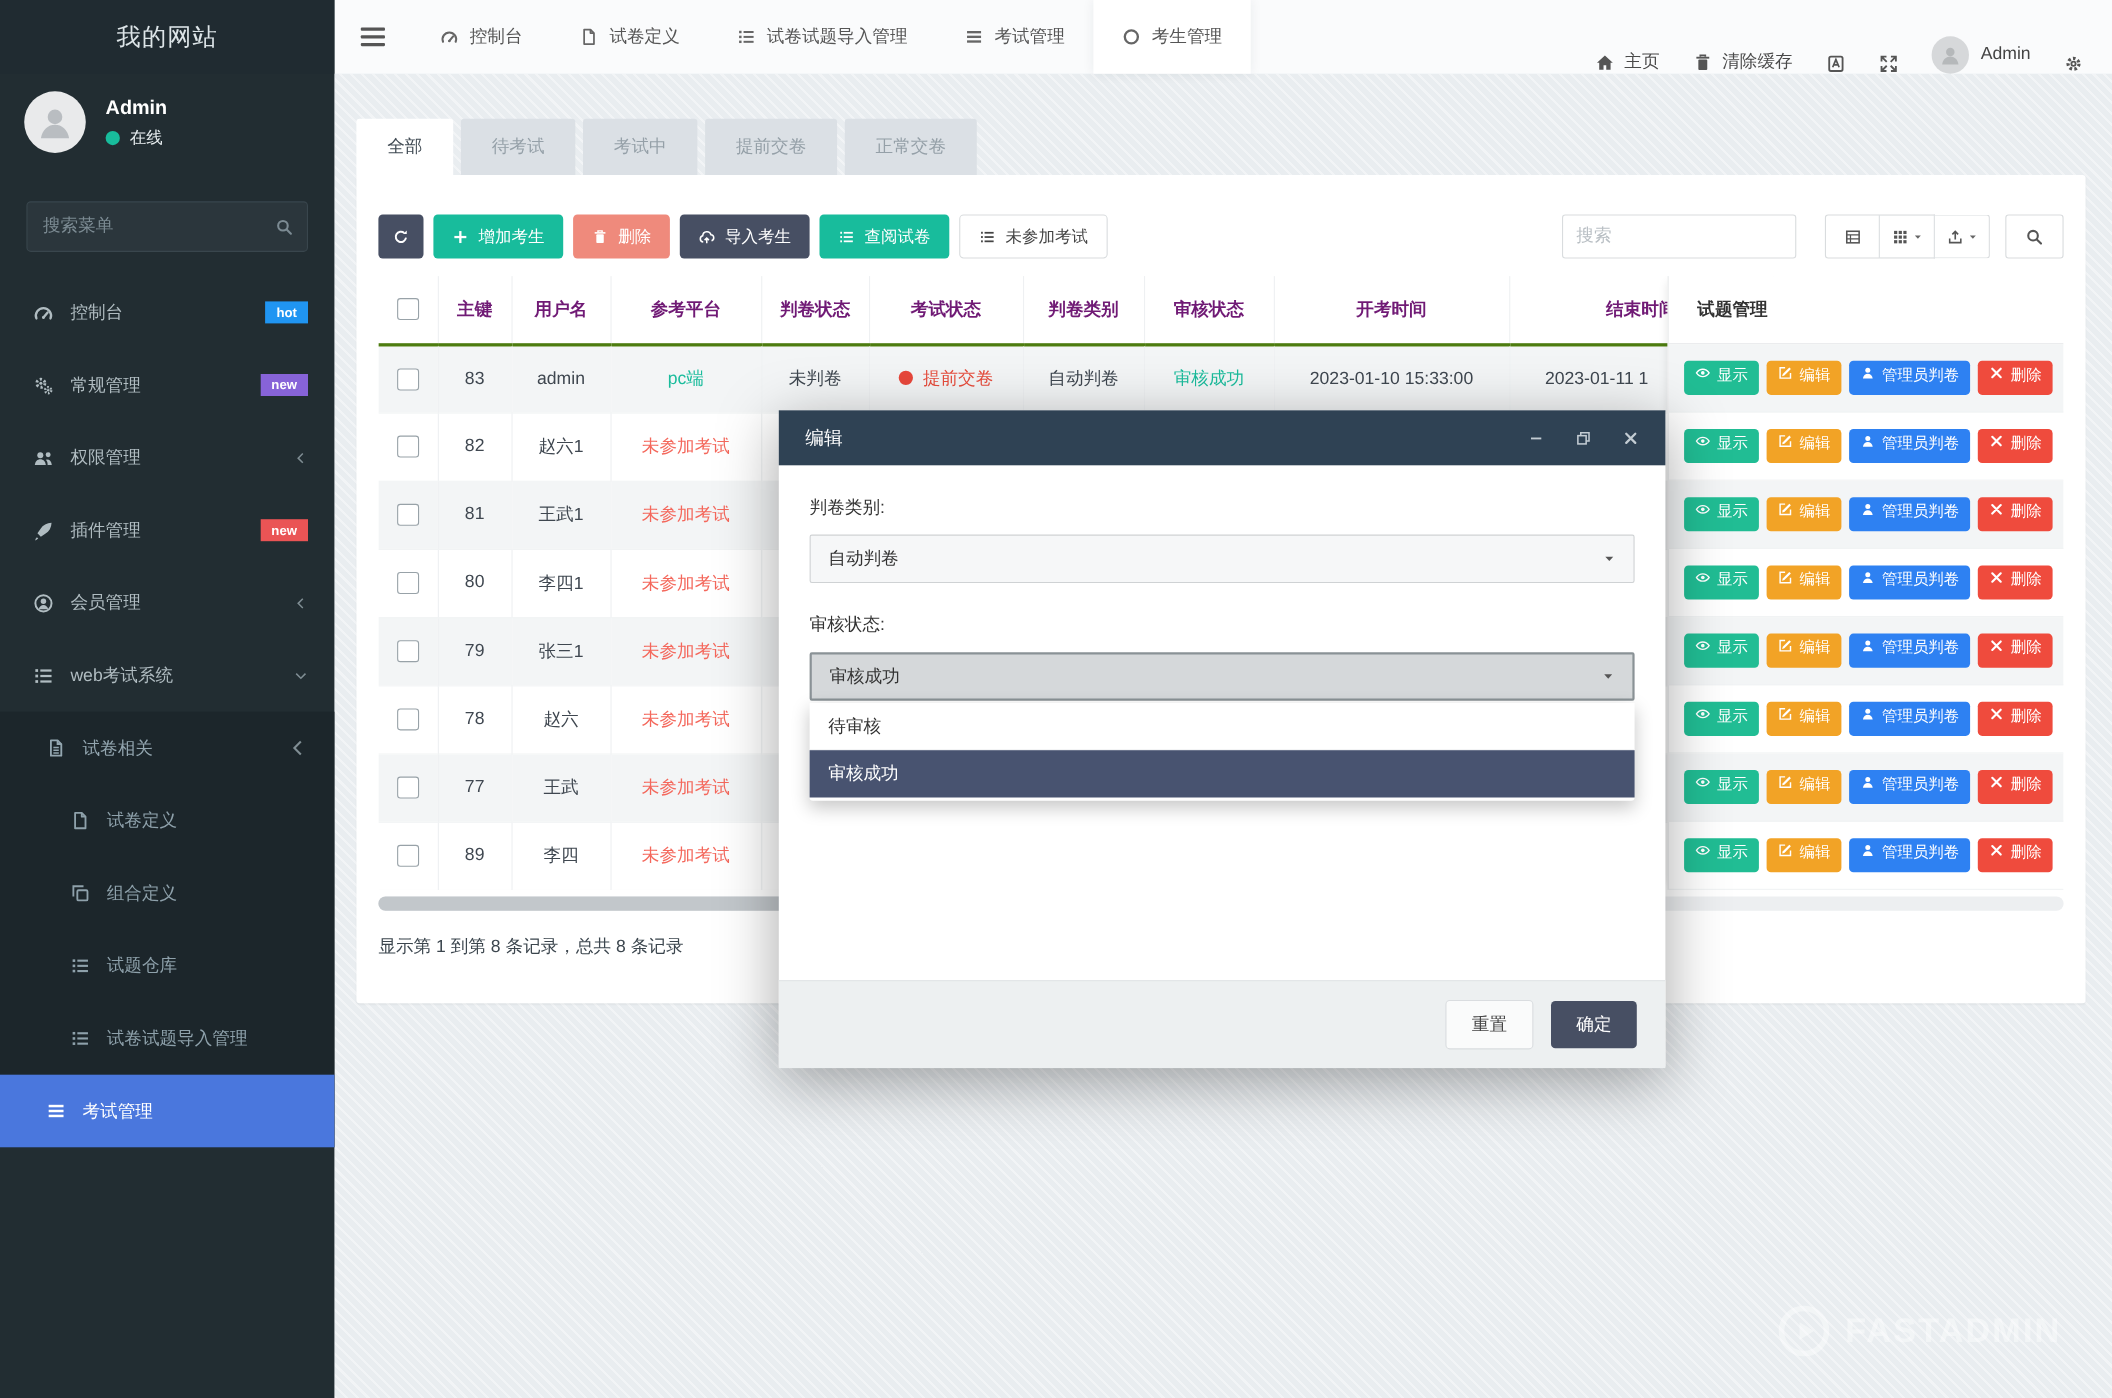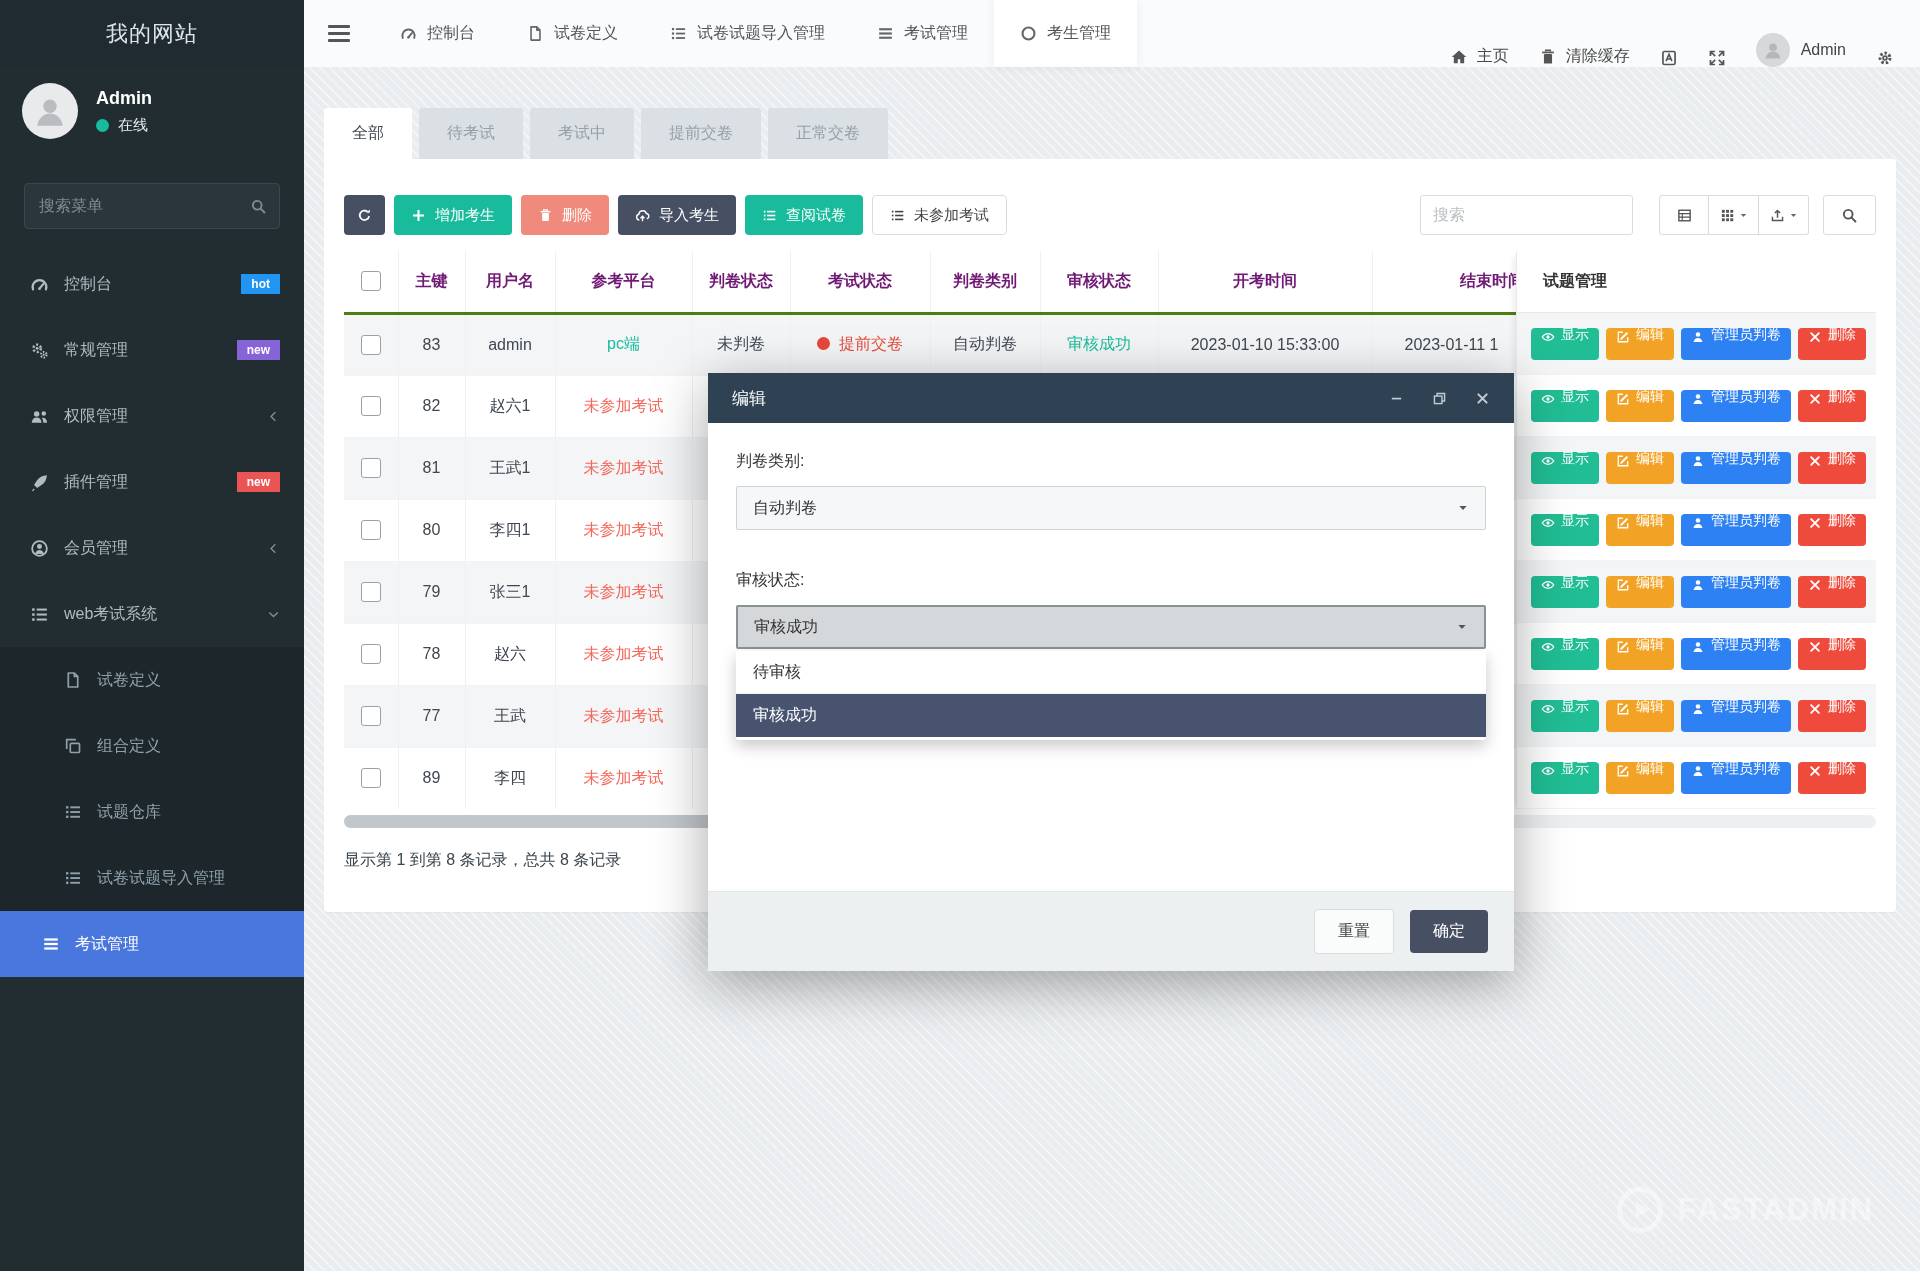--- a/index.html
+++ b/index.html
@@ -89,21 +89,21 @@
   .t-teal{color:#1abc9c}
   .t-red{color:#f4685c}
   .t-dred{color:#e74c3c}
   .dot-red{width:13px;height:13px;border-radius:50%;background:#e8473b;display:inline-block;margin-right:9px;vertical-align:-1px}
 
   
   .fixed-col{position:absolute;top:0;left:1172px;right:0;bottom:0;background:#fff;border-left:1px solid #e8eaec;box-shadow:-6px 0 8px -5px rgba(0,0,0,.10);z-index:2}
   .fx-head{height:62px;display:flex;align-items:center;padding-left:26px;font-size:16px;font-weight:bold;border-bottom:1px solid #e6e8ea}
   #fx-rows>div:nth-child(odd){background:#f3f5f6}
   .fx-row{height:62px;display:flex;align-items:center;gap:7px;padding-left:14px;border-bottom:1px solid #f1f3f4}
-  .act{height:31px;border:none;border-radius:4px;color:#fff;font-size:14px;display:inline-flex;align-items:flex-end;gap:6px;padding:16px 10px;cursor:pointer;font-family:Liberation Mono, monospace;white-space:nowrap}
+  .act{height:31px;border:none;border-radius:4px;color:#fff;font-size:14px;display:inline-flex;align-items:flex-start;gap:6px;padding:4px 10px;cursor:pointer;font-family:Liberation Mono, monospace;white-space:nowrap}
   .act .ic{font-size:14px}
   .act-green{background:#21bd94}
   .act-orange{background:#f2a326}
   .act-blue{background:#2e81f2}
   .act-red{background:#ef4b3d}
 
   .hscroll{margin-top:6px;height:13px;background:#edeff1;border-radius:7px;position:relative}
   .hthumb{position:absolute;left:0;top:0;height:13px;width:1122px;background:#c2c7cb;border-radius:7px;cursor:pointer}
   .pagination{margin-top:22px;font-size:16px;color:#3c464e}
 
@@ -114,21 +114,21 @@
   .wm-text{font-size:31px;font-weight:bold;letter-spacing:2px}
 
   
   .modal{position:absolute;left:708px;top:373px;width:806px;height:598px;background:#fff;z-index:60;box-shadow:0 12px 55px rgba(0,0,0,.35);display:flex;flex-direction:column;border-radius:2px}
   .modal-head{height:50px;background:#2f4254;display:flex;align-items:center;padding:0 24px;color:#fff;flex:0 0 auto}
   .modal-title{font-size:17px}
   .modal-ctl{margin-left:auto;display:flex;gap:28px;color:#c3ccd3;align-items:center}
   .modal-ctl .ic{font-size:15px;cursor:pointer}
   .modal-body{flex:1;padding:26px 28px 0;position:relative}
   .m-label{font-size:16px;color:#333;margin:2px 0 14px}
-  .m-label.second{margin-top:40px}
+  .m-label.second{margin-top:28px}
   .m-select{height:44px;border:1px solid #cfd2d4;background:#f6f7f8;display:flex;align-items:center;padding:0 16px;font-size:16px;color:#333;border-radius:2px;cursor:pointer}
   .m-select .caret{margin-left:auto;font-size:12px;color:#555}
   .m-select.focused{background:#d5d8da;border:2px solid #8a9296}
   .m-rel{position:relative}
   .m-dd{position:absolute;top:46px;left:0;right:0;background:#fff;box-shadow:0 6px 16px rgba(0,0,0,.22);z-index:8;padding-bottom:3px;border-radius:0 0 3px 3px}
   .m-opt{height:43px;display:flex;align-items:center;padding:0 17px;font-size:16px;color:#333;cursor:pointer;border-bottom:1px solid #f2f3f4}
   .m-opt.selected{background:#485370;color:#fff;border-bottom:none}
   .modal-foot{height:80px;background:#edf0f1;border-top:1px solid #e2e5e7;display:flex;align-items:center;justify-content:flex-end;gap:16px;padding:0 26px;flex:0 0 auto}
   .btn-reset{background:#fafbfb;border:1px solid #dadde0;color:#444;font-size:16px;padding:11px 23px;border-radius:4px;cursor:pointer;font-family:inherit}
   .btn-confirm{background:#474f63;border:none;color:#fff;font-size:16px;padding:11px 23px;border-radius:4px;cursor:pointer;font-family:inherit}
@@ -359,20 +359,29 @@
         <svg class="ic">
           <use href="#i-list"></use>
         </svg>
         <span class="mi-label">web考试系统</span>
         <svg class="ic chev">
           <use href="#i-chevron-down"></use>
         </svg>
       </div>
     </nav>
   <div id="side-submenu" class="submenu">
+      <div class="menu-item lvl2">
+        <svg class="ic">
+          <use href="#i-file-text"></use>
+        </svg>
+        <span class="mi-label">试卷相关</span>
+        <svg class="ic chev">
+          <use href="#i-chevron-left"></use>
+        </svg>
+      </div>
       <div class="menu-item lvl3">
         <svg class="ic">
           <use href="#i-file"></use>
         </svg>
         <span class="mi-label">试卷定义</span>
       </div>
       <div class="menu-item lvl3">
         <svg class="ic">
           <use href="#i-copy"></use>
         </svg>

